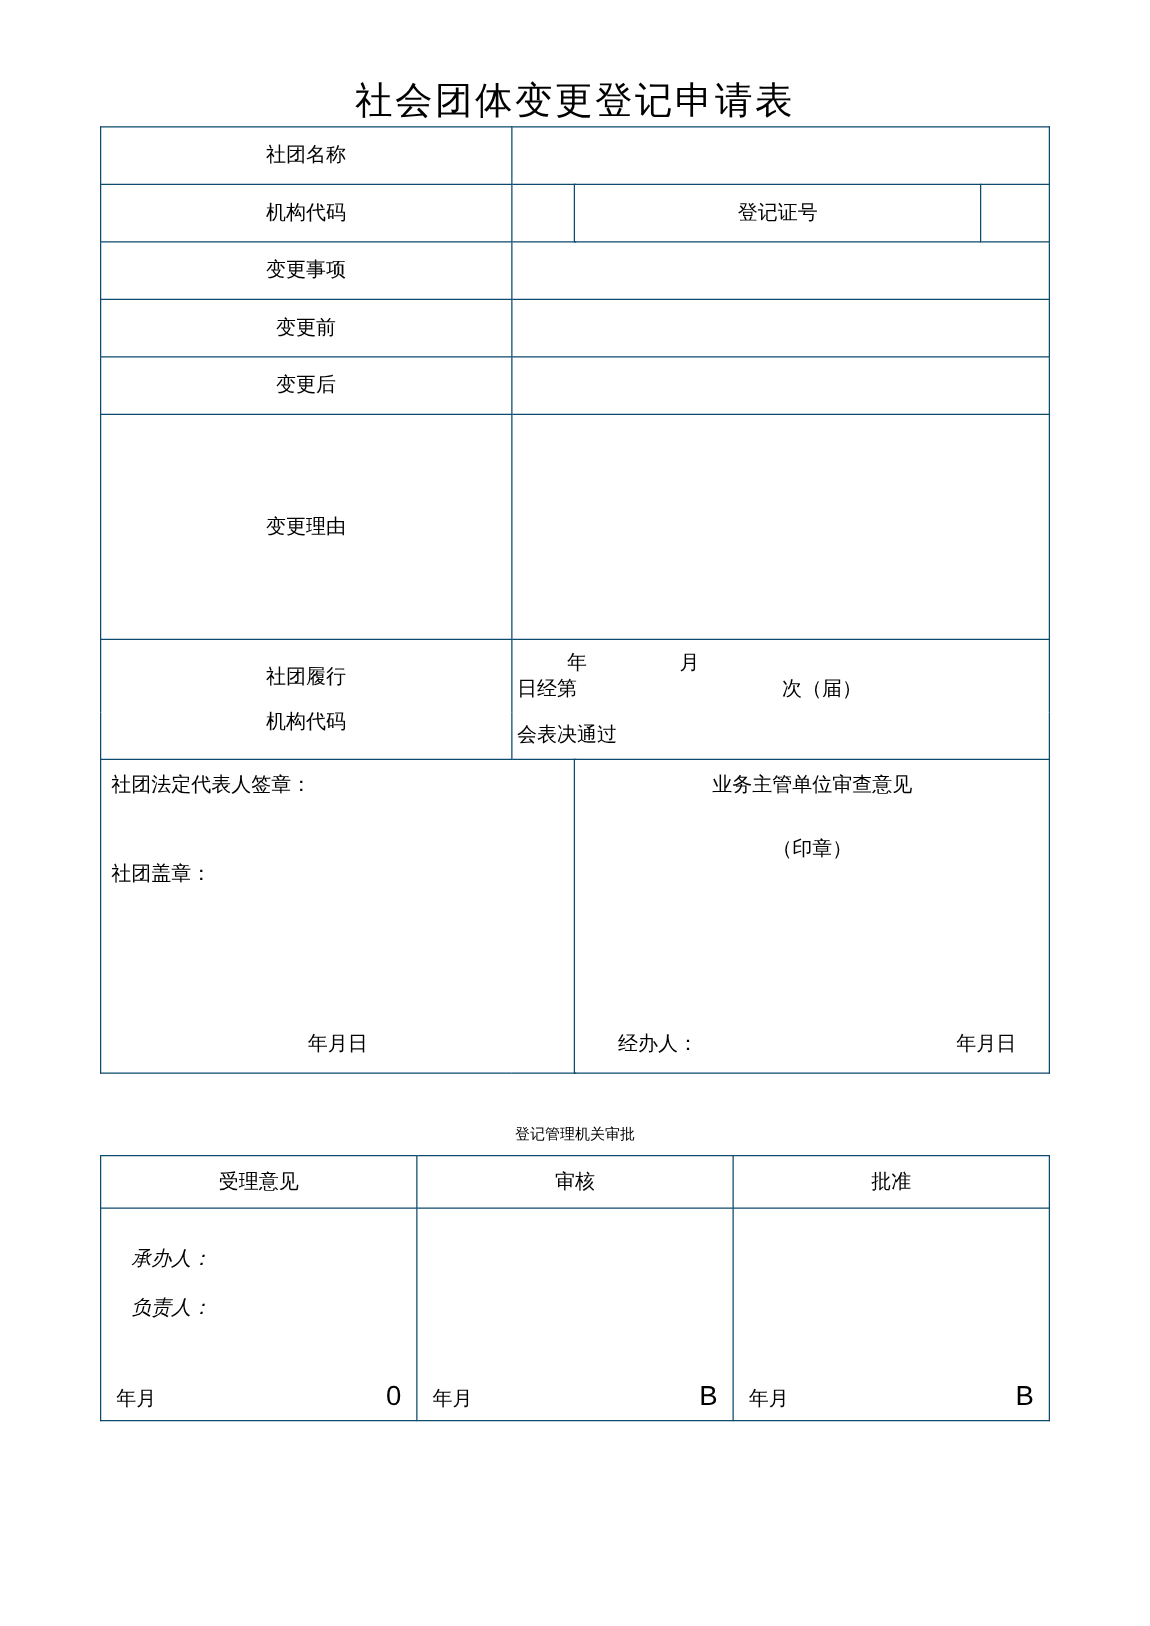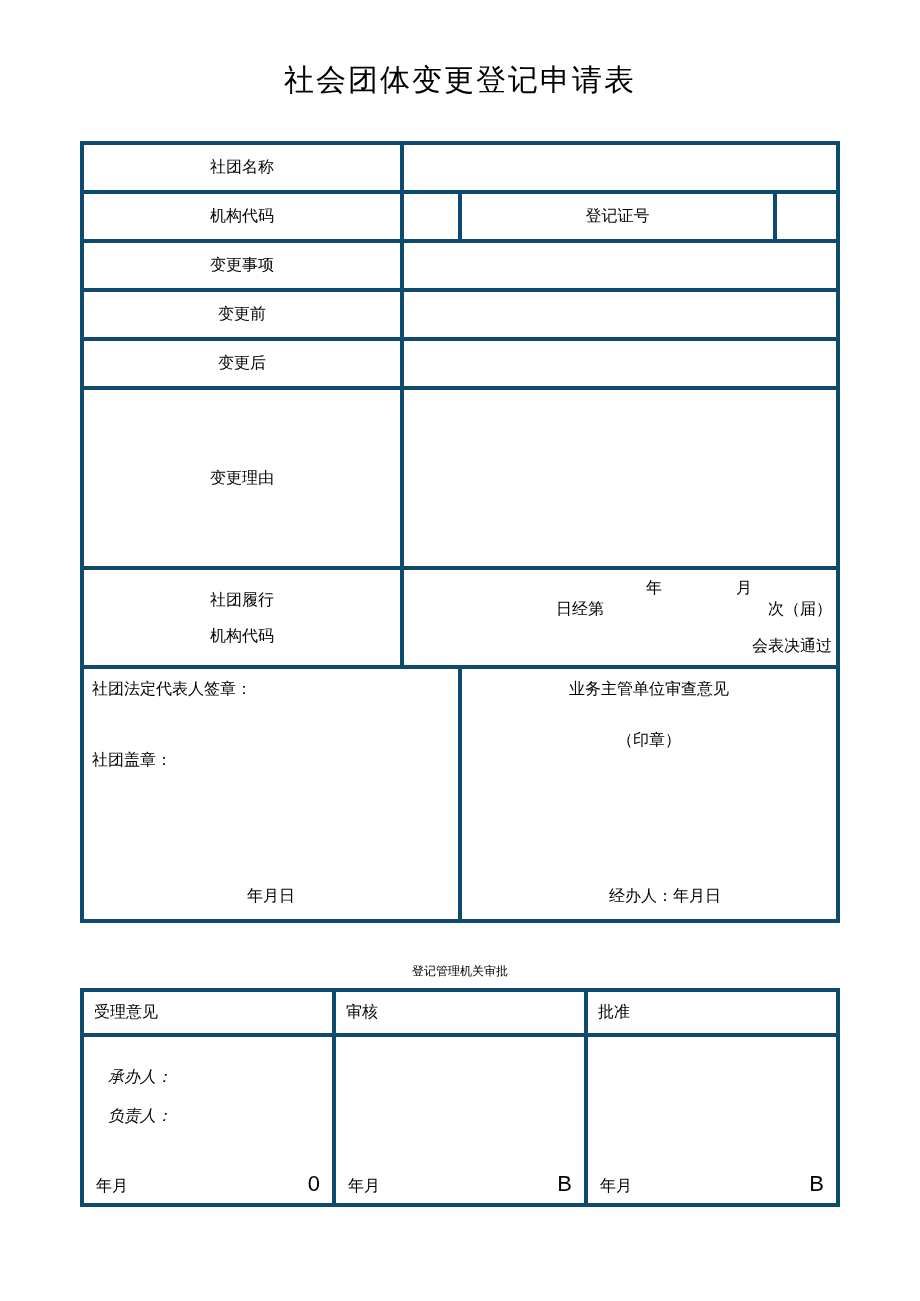--- a/index.html
+++ b/index.html
@@ -12,44 +12,43 @@
       background: #fff;
       width: 920px;
       padding: 60px 80px;
       font-size: 16px;
       color: #000;
     }
     .page-title {
       text-align: center;
       font-size: 30px;
       font-weight: normal;
-      margin-bottom: 40px;
       letter-spacing: 2px;
     }
     table {
       border-collapse: collapse;
       width: 100%;
     }
     td {
-      border: 4px solid #0c4a6e;
+      border: 1px solid #0c4a6e;
       padding: 10px 8px;
       vertical-align: middle;
       font-size: 16px;
     }
     .label-cell {
       text-align: center;
       width: 110px;
       padding: 12px 8px;
     }
     .reason-cell {
       height: 180px;
     }
     .proc-line {
       padding: 8px 4px;
-      text-align: right;
+      text-align: left;
     }
     .proc-line span {
       display: inline-block;
     }
     .year-label { margin-left: 40px; margin-right: 70px;}
     .month-label { margin-right: 80px;}
     .day-label { margin-right: 160px;}
     .ci-label { }
     .sign-row td {
       vertical-align: top;
@@ -75,35 +74,36 @@
     }
     .sign-right .line1 {
       margin-bottom: 30px;
     }
     .sign-right .seal {
       margin-bottom: 60px;
     }
     .sign-right .bottom-row {
       position: absolute;
       bottom: 12px;
-      left: 16px;
+      left: 4px;
       width: 100%;
       display: flex;
-      justify-content: center;
+      justify-content: space-between;
       padding: 0 30px;
     }
     .subtitle {
       text-align: center;
       margin: 40px 0 8px 0;
       font-size: 12px;
     }
     .approval-table td {
       padding: 8px;
     }
     .approval-header td {
+      text-align: center;
       padding: 10px;
     }
     .approval-body td {
       height: 170px;
       vertical-align: top;
       position: relative;
       padding: 12px 20px;
     }
     .approval-body .line {
       margin: 18px 0 10px 4px;

